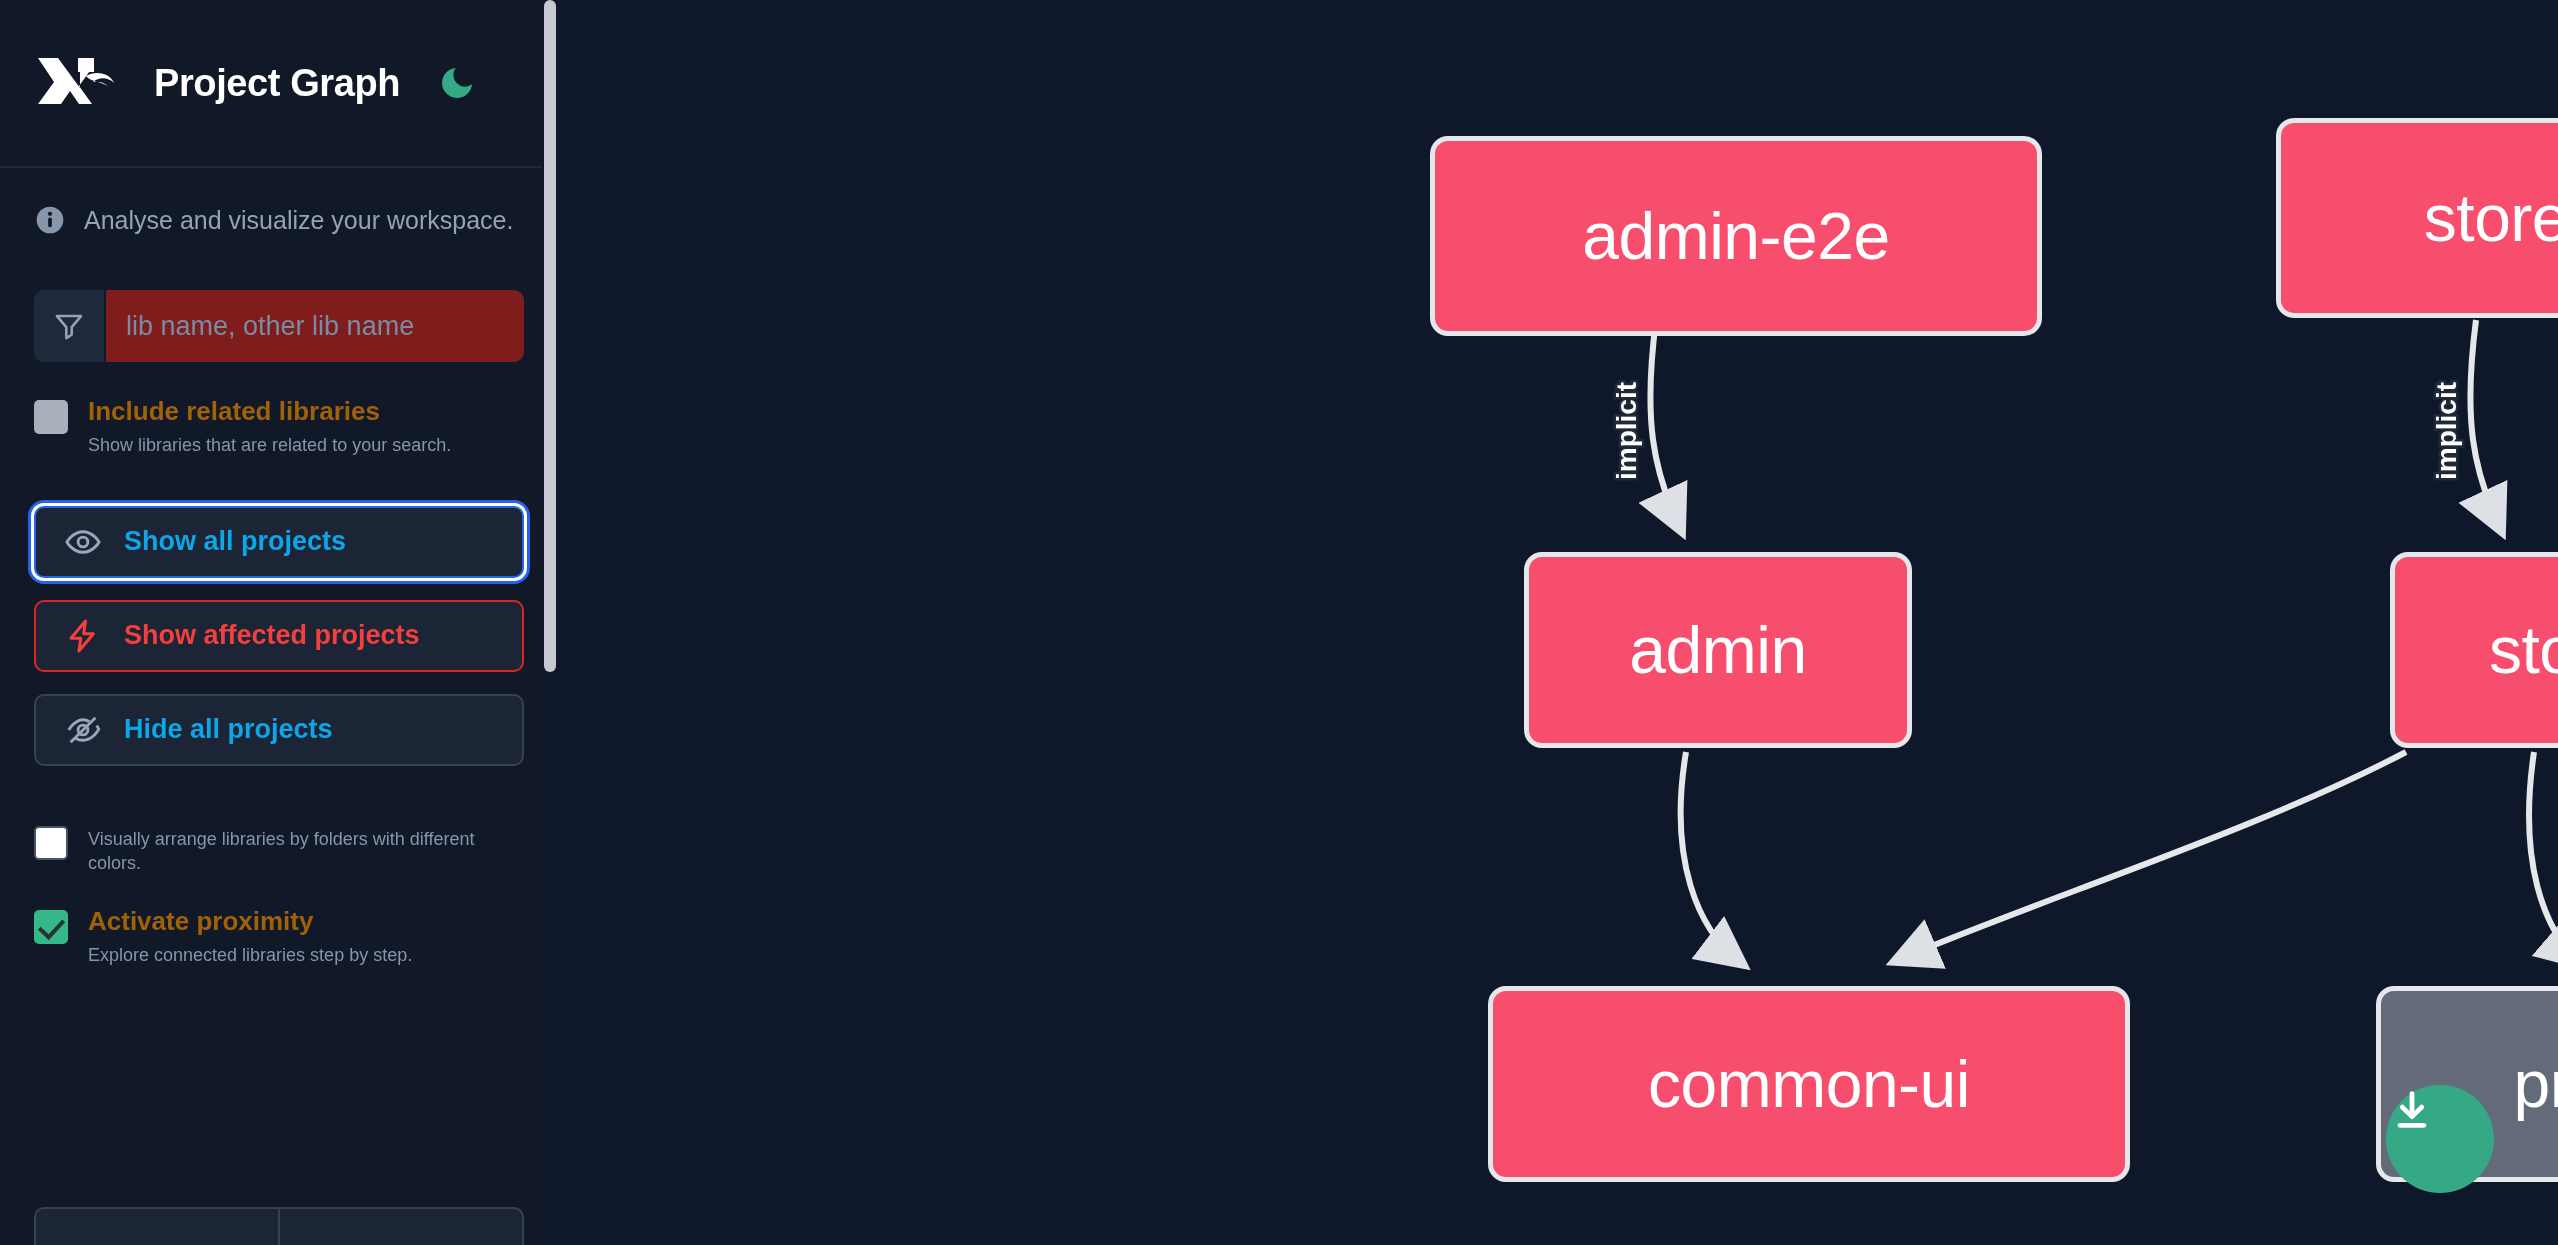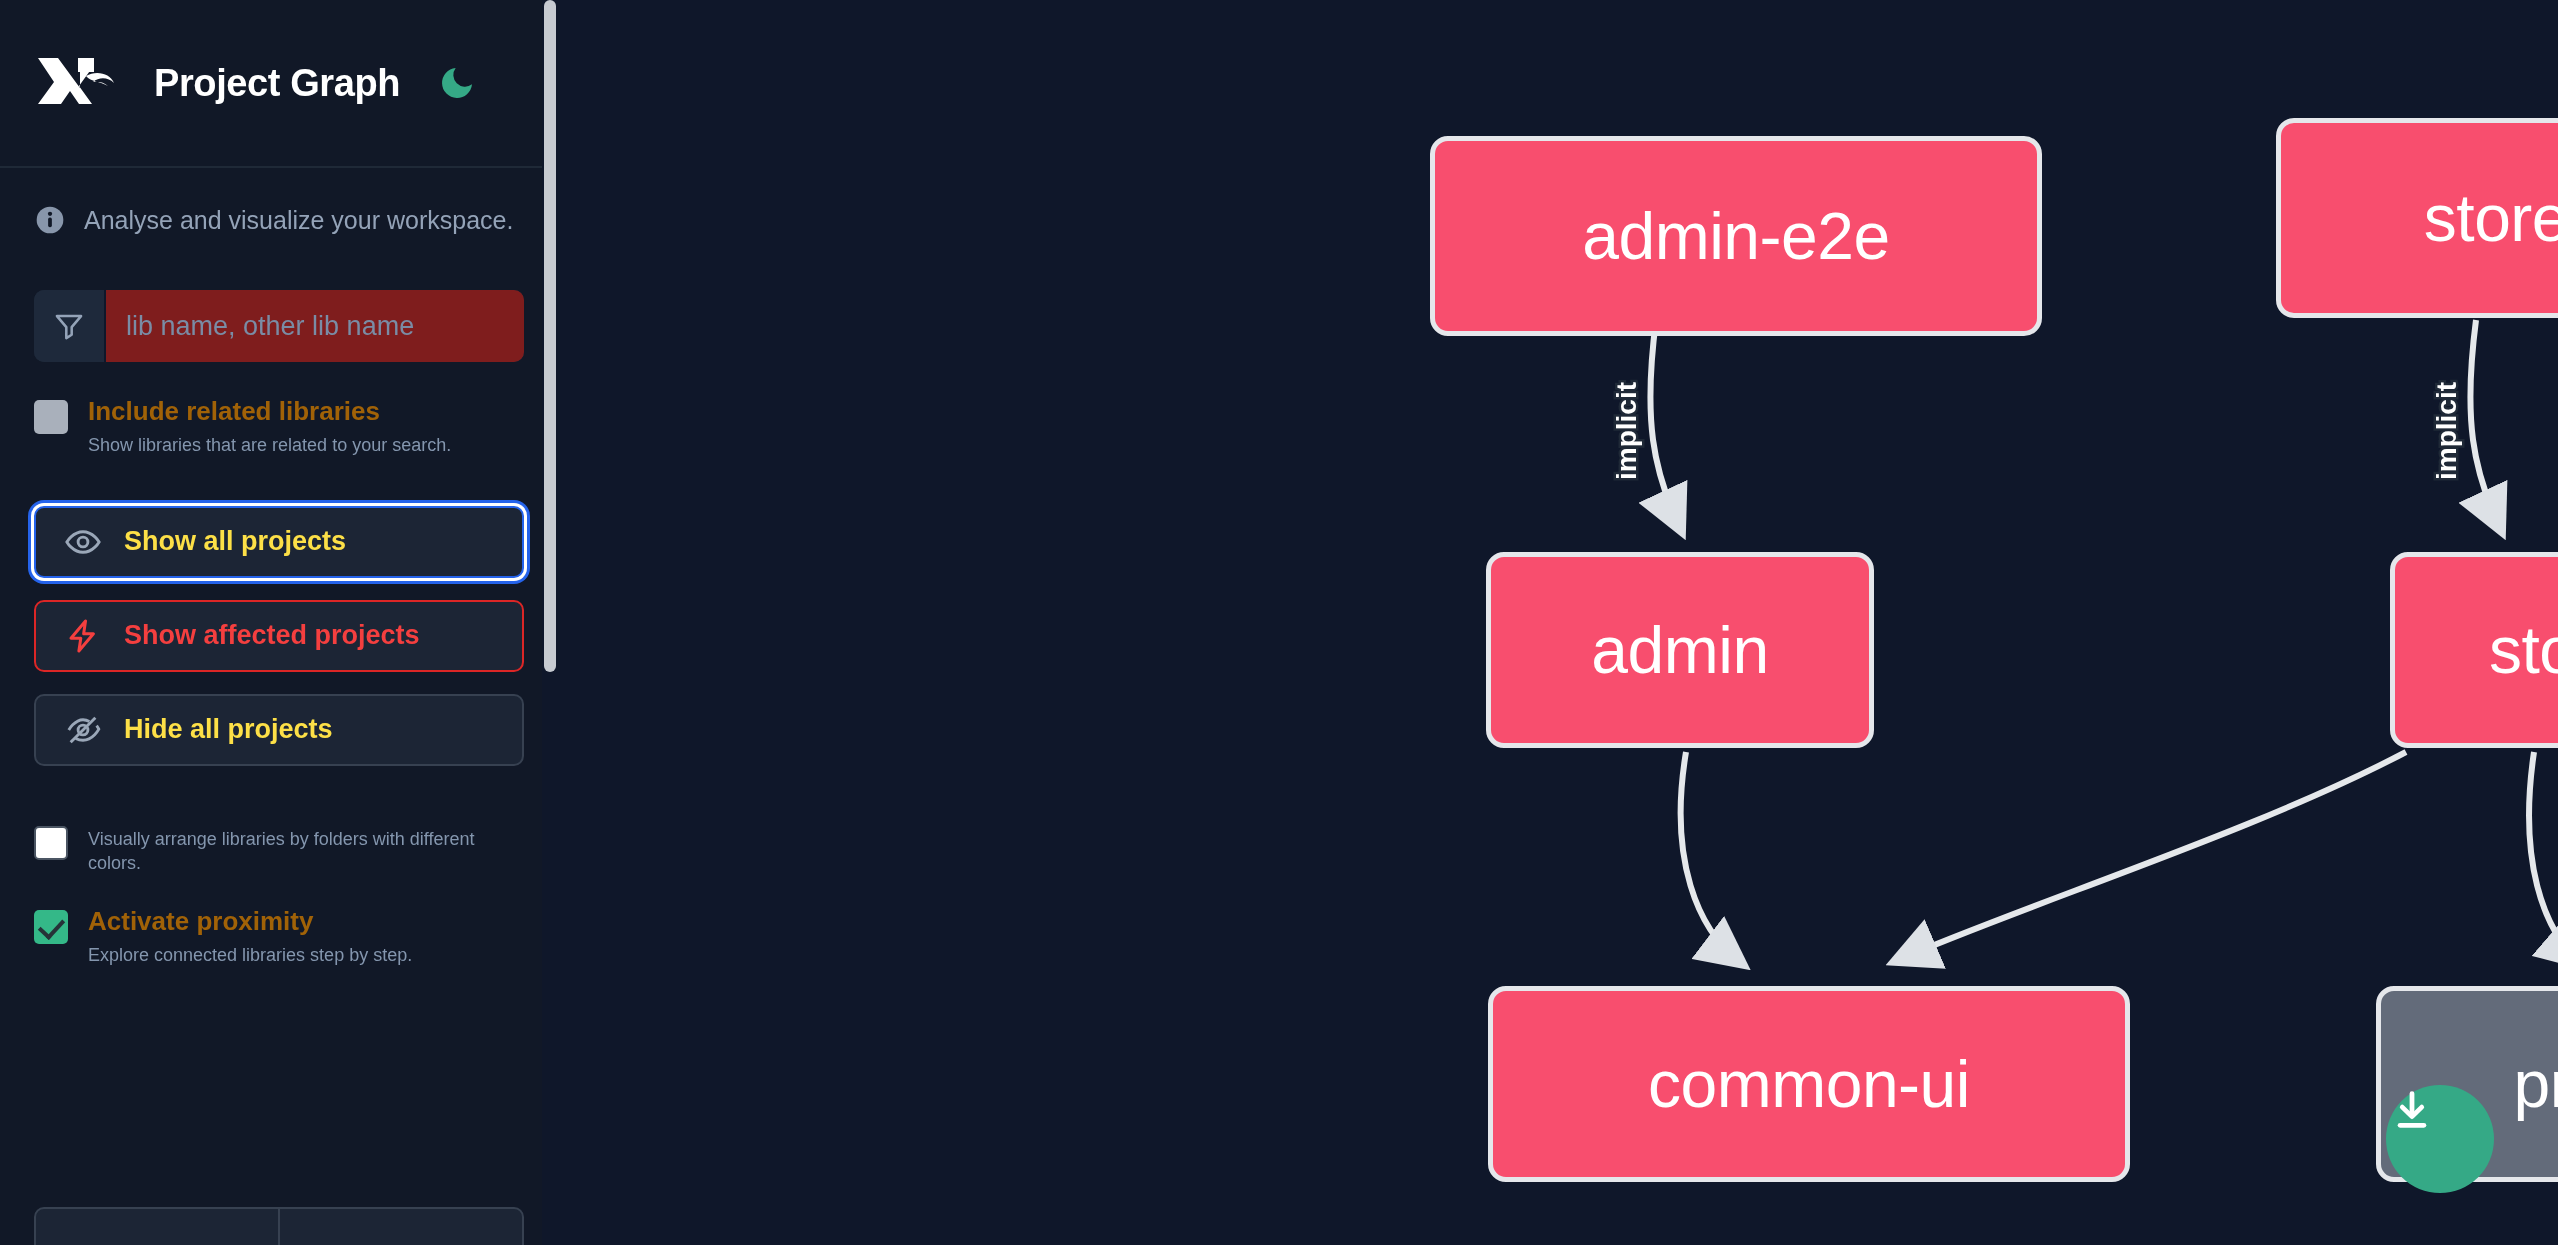--- a/index.html
+++ b/index.html
@@ -84,21 +84,21 @@
   .opt-texts { flex: 1; }
   .opt-label { font-size: 26px; font-weight: 700; color: #a16207; line-height: 1.22; }
   .opt-desc { font-size: 18px; color: #8496AE; line-height: 1.38; margin-top: 5px; }
 
   .btn-stack { margin: 48px 34px 0 34px; display: flex; flex-direction: column; gap: 22px; }
   .gbtn {
     height: 72px; border-radius: 10px;
     display: flex; align-items: center; gap: 22px;
     padding: 0 28px;
     background: #1C2535; border: 2px solid #374151;
-    color: #fde047; font-size: 27px; font-weight: 700;
+    color: #0ea5e9; font-size: 27px; font-weight: 700;
     cursor: pointer; position: relative;
   }
   .gbtn.focused {
     border-color: #2563EB;
     box-shadow: 0 0 0 3px #FFFFFF, 0 0 0 6px #2563EB;
   }
   .gbtn.danger { border-color: #DC2626; color: #F43F3F; }
   .gbtn .ic { width: 38px; height: 38px; flex: 0 0 38px; display:flex; align-items:center; }
 
   .bottom-peek {
@@ -288,21 +288,21 @@
         <path d="M1976,752 C1960,860 1985,930 2022,962"></path>
       </g>
     </svg>
 
     <div class="node app" style="left:872px;top:136px;width:612px;height:200px">
       <span>admin-e2e</span>
     </div>
     <div class="node app" style="left:1718px;top:118px;width:570px;height:200px">
       <span>store-e2e</span>
     </div>
-    <div class="node app" style="left:928px;top:552px;width:388px;height:196px">
+    <div class="node app" style="left:966px;top:552px;width:388px;height:196px">
       <span>admin</span>
     </div>
     <div class="node app" style="left:1832px;top:552px;width:342px;height:196px">
       <span>store</span>
     </div>
     <div class="node app" style="left:930px;top:986px;width:642px;height:196px">
       <span>common-ui</span>
     </div>
     <div class="node lib-inactive" style="left:1818px;top:986px;width:524px;height:196px">
       <span>products</span>

